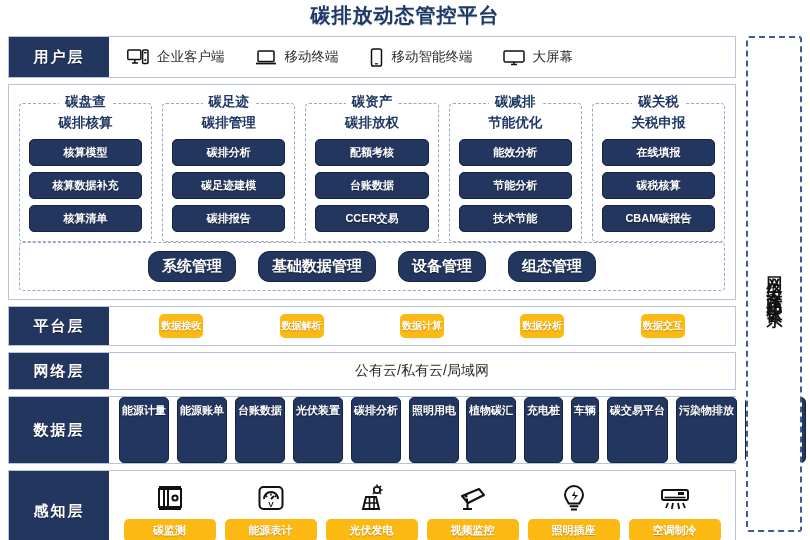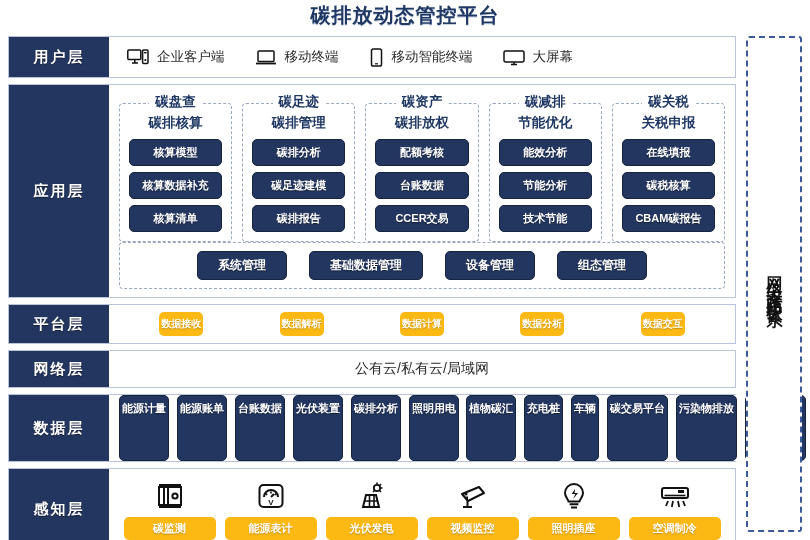--- a/index.html
+++ b/index.html
@@ -72,22 +72,22 @@
     padding:5px 2px;
     border:1px solid #16243f;
     text-shadow:0 1px 1px rgba(0,0,0,.4);
     white-space:nowrap;
   }
   .mgmt-box{
     border:1px dashed #9aa7bd;border-radius:4px;
     padding:8px 10px;display:flex;justify-content:center;gap:22px;
   }
   .mgmt-pill{
-    background:#23365f;color:#fff;font-size:12px;font-weight:bold;
-    border-radius:5px;padding:5px 20px;border:1px solid #16243f;
+    background:#23365f;color:#fff;font-size:15px;font-weight:bold;
+    border-radius:11px;padding:5px 13px;border:1px solid #16243f;
     text-shadow:0 1px 1px rgba(0,0,0,.4);white-space:nowrap;
   }
 
   
   .row-plat{height:40px;}
   .plat-body{display:flex;align-items:center;justify-content:space-around;padding:0 12px;}
   .ypill{
     background:#fdb913;color:#ffffff;
     font-size:10px;font-weight:bold;
     border-radius:5px;padding:5px 2px;
@@ -187,21 +187,20 @@
               <path d="M8 15.5h6M11 13v2.5" stroke="#111" stroke-width="1.5" fill="none"></path>
             </svg>
           </span>
           <span>大屏幕</span>
         </div>
 
       </div>
     </div>
 
     <div class="row row-app">
-      <div class="lyr-label">应用层</div>
       <div class="lyr-body app-body">
 
         <div class="app-groups">
 
           <div class="group">
             <div class="group-title">碳盘查</div>
             <div class="group-box">
               <div class="group-sub">碳排核算</div>
               <div class="pill">核算模型</div>
               <div class="pill">核算数据补充</div>

